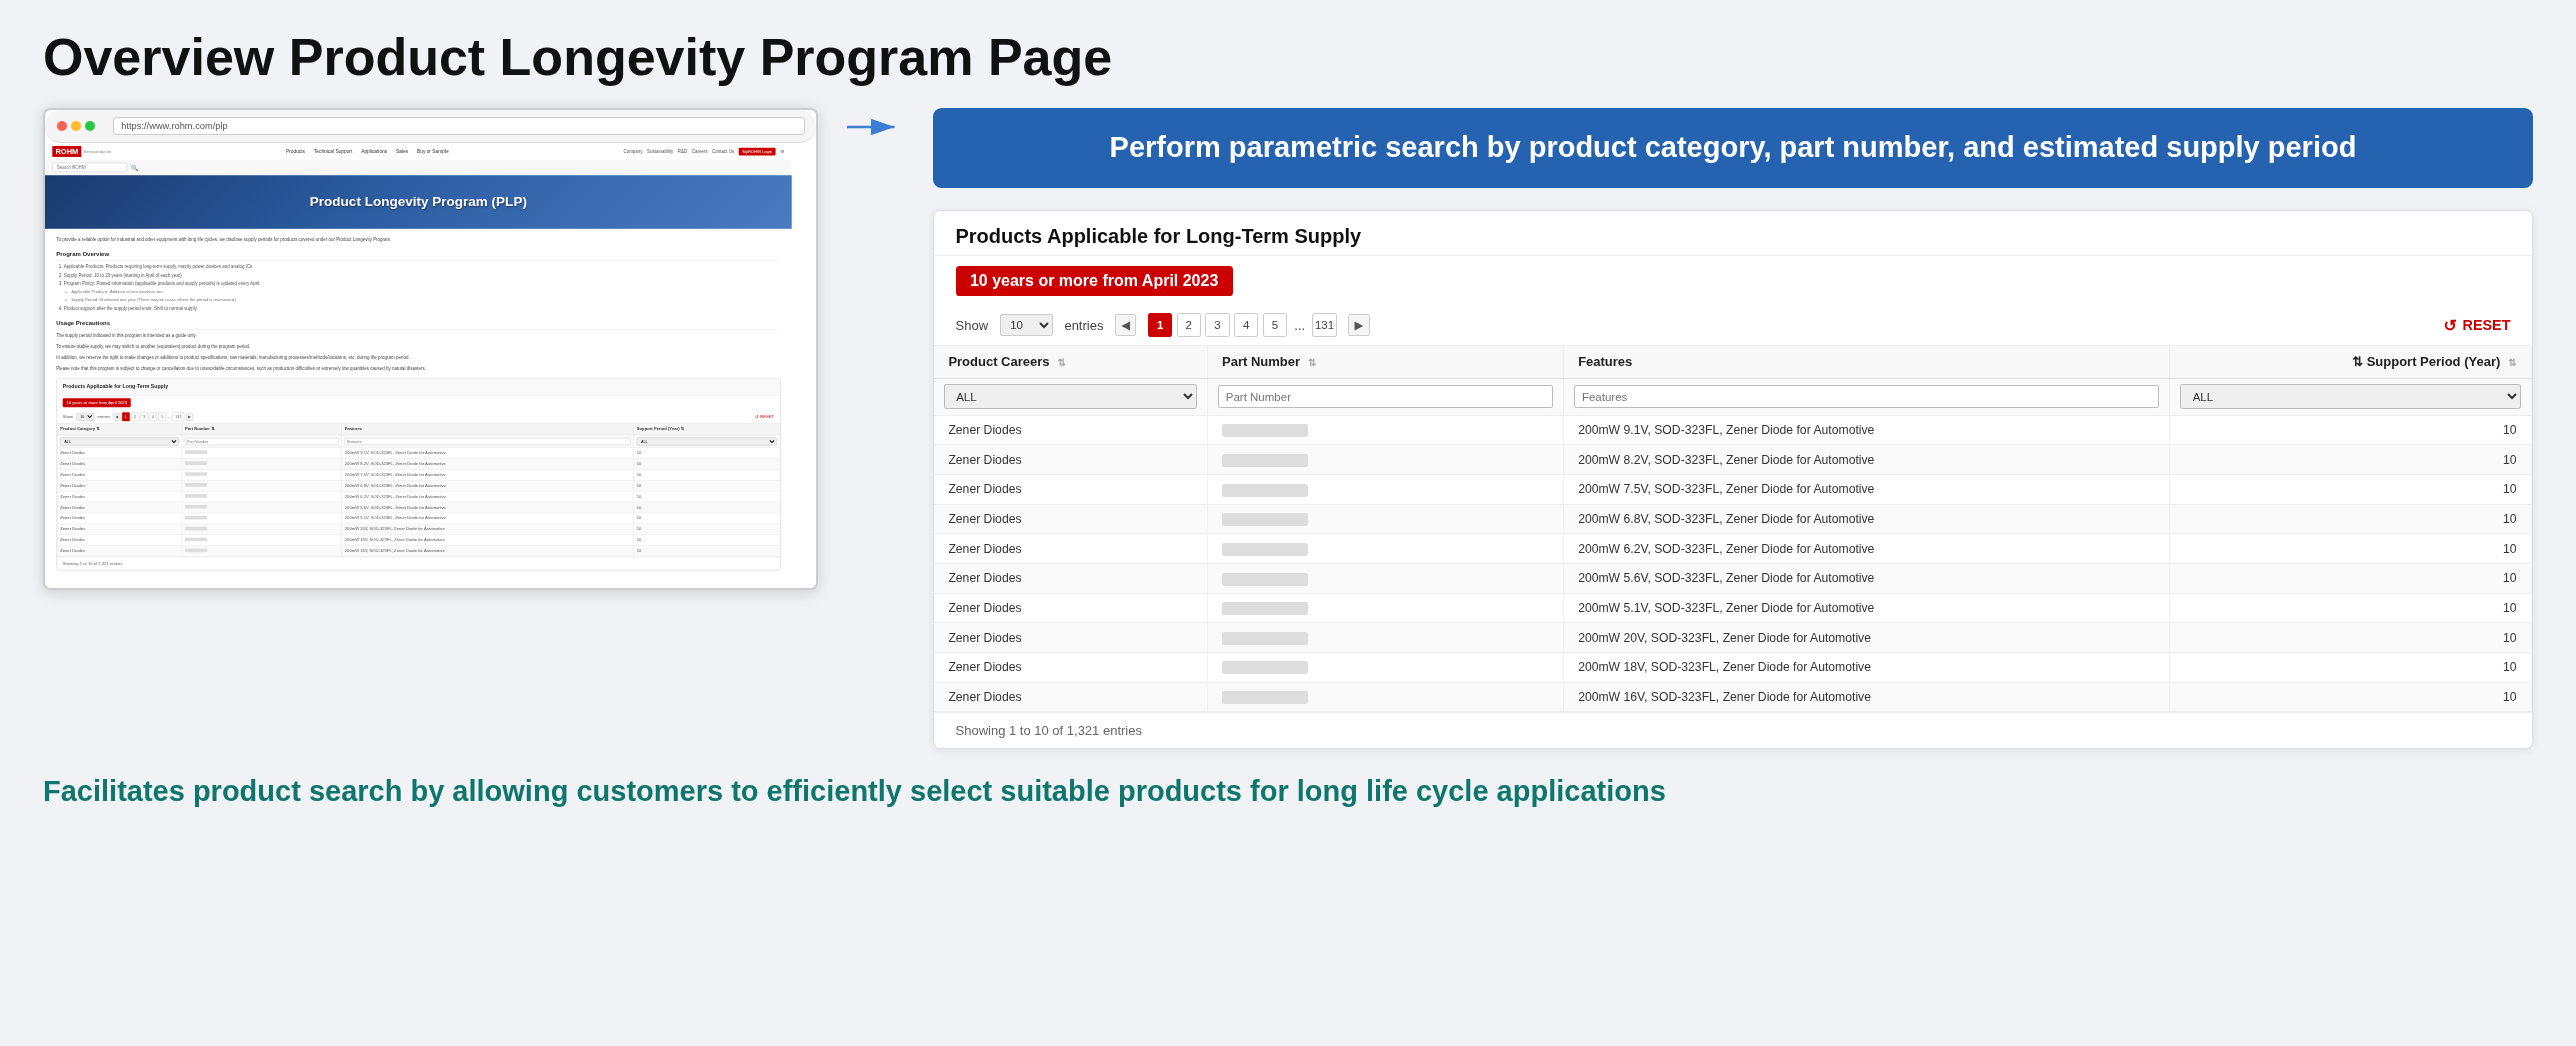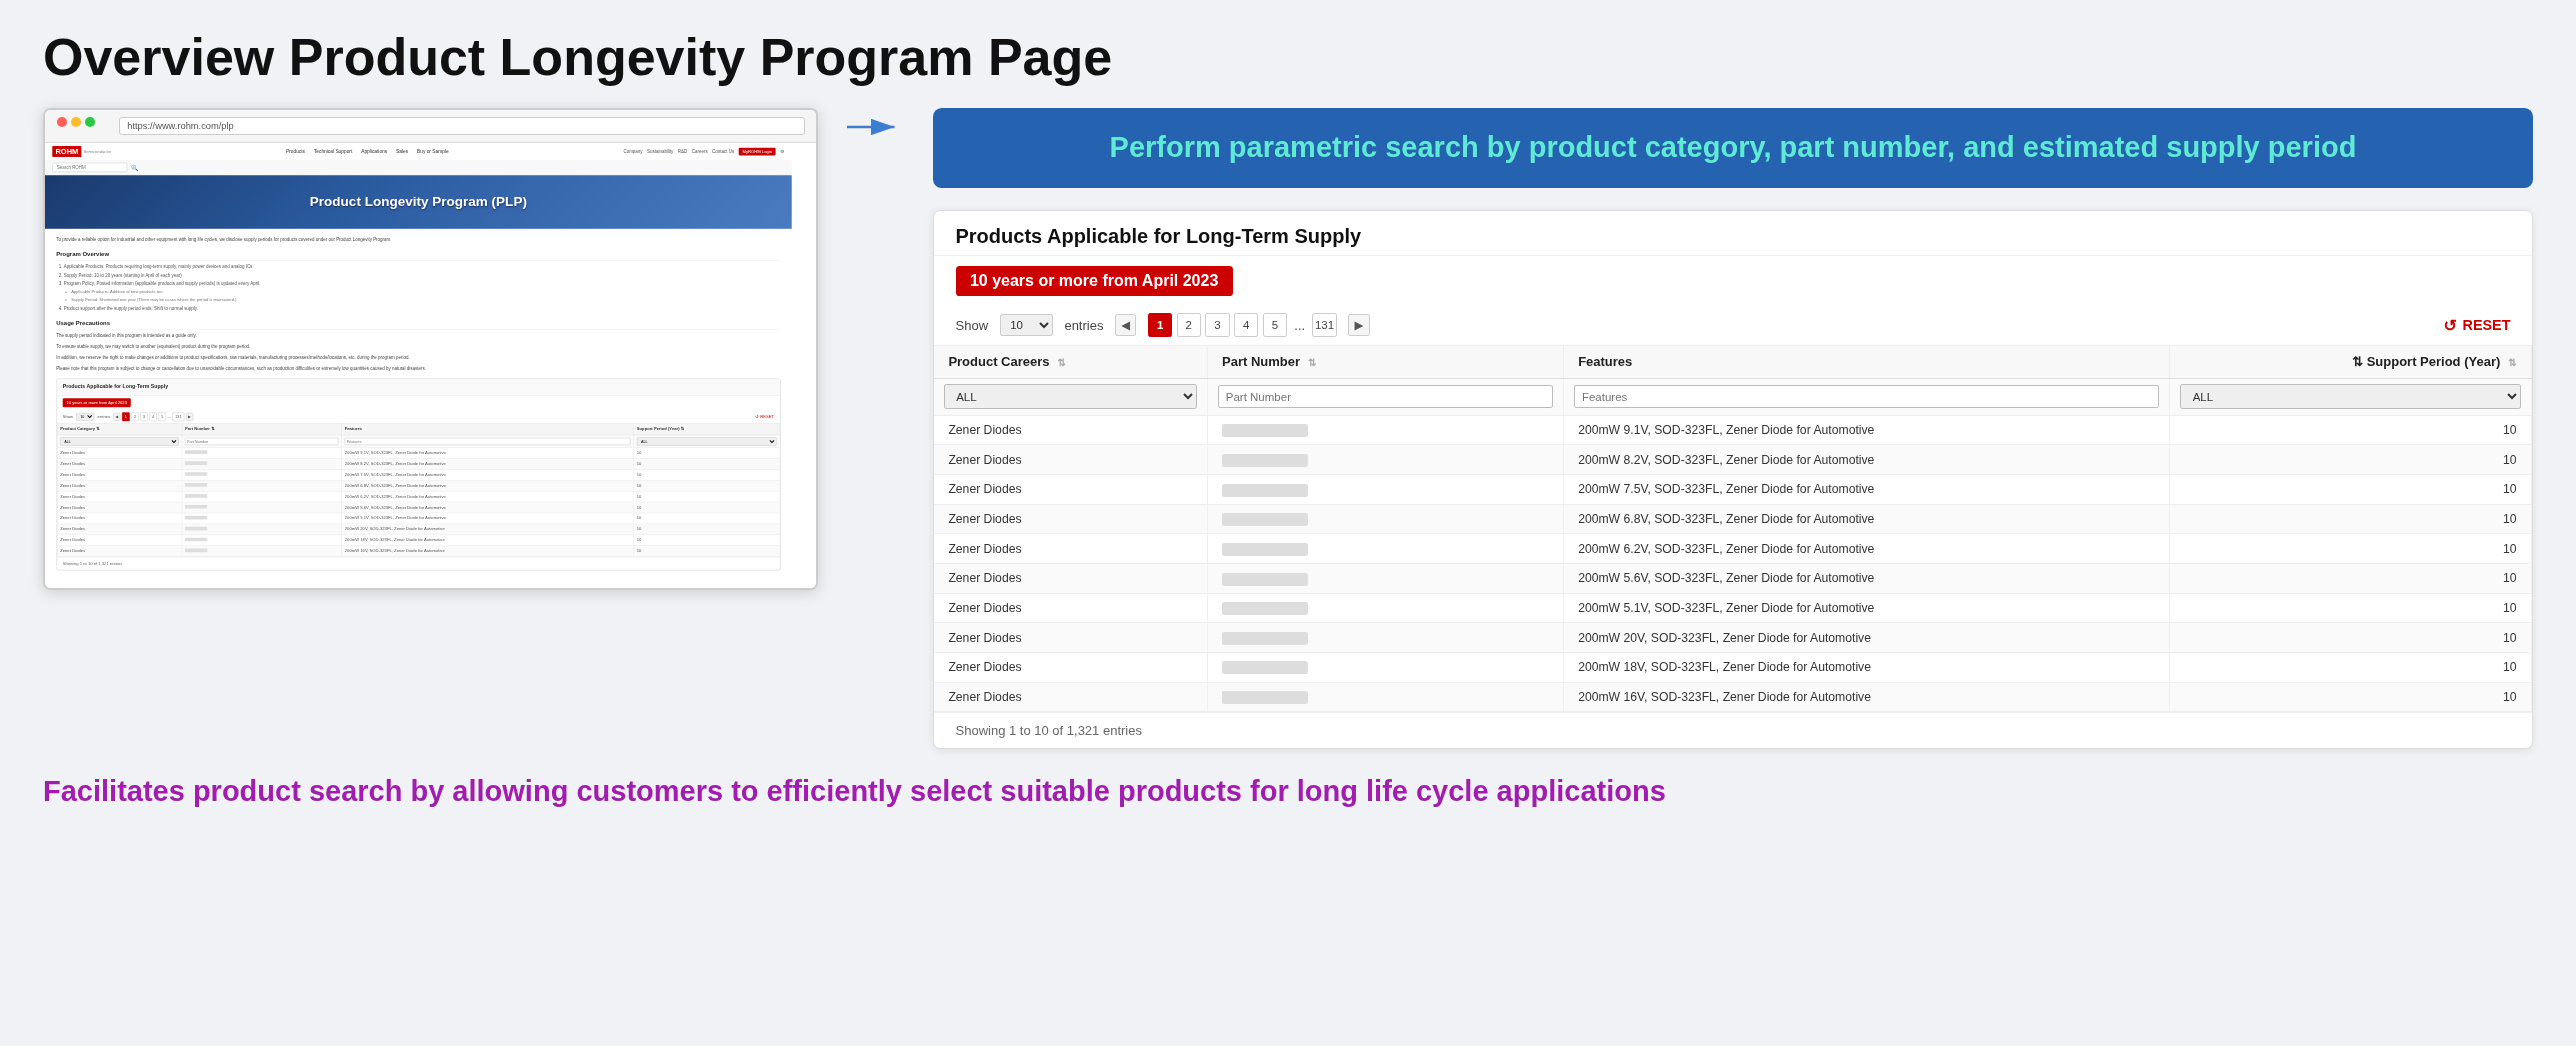--- a/index.html
+++ b/index.html
@@ -34,21 +34,23 @@
       background: #fff;
       overflow: hidden;
       box-shadow: 0 2.9px 14.4px rgba(0,0,0,0.15);
     }
 
     .browser-bar {
       background: #f5f5f5;
       border-bottom: 0.7px solid #ddd;
       padding: 7.2px 11.5px;
       display: flex;
-      gap: 24px;
+      align-items: center;
+      gap: 18px;
+      border-radius: 16px;
     }
 
     .browser-dots {
       display: flex;
       gap: 4.3px;
     }
 
     .browser-dot {
       width: 10px;
       height: 10px;
@@ -326,21 +328,21 @@
     
     .right-panel {
       flex: 1;
       display: flex;
       flex-direction: column;
       gap: 21.5px;
     }
 
     .blue-banner {
       background: #2563b0;
-      color: #5eead4;
+      color: #ffffff;
       border-radius: 8.6px;
       padding: 21.5px 29px;
       font-size: 29px;
       font-weight: 900;
       line-height: 1.3;
       text-align: center;
     }
 
     
     .large-table-panel {
@@ -513,21 +515,21 @@
     }
 
     .arrow-svg {
       width: 57px;
     }
 
     
     .bottom-text {
       font-size: 29px;
       font-weight: 900;
-      color: #a21caf;
+      color: #0f766e;
       line-height: 1.4;
       margin-top: 21.5px;
       max-width: 1723px;
     }
 
     .ltp-table td:last-child, .ltp-table th:last-child {
       text-align: right;
     }
 
     .nav-arrow {

